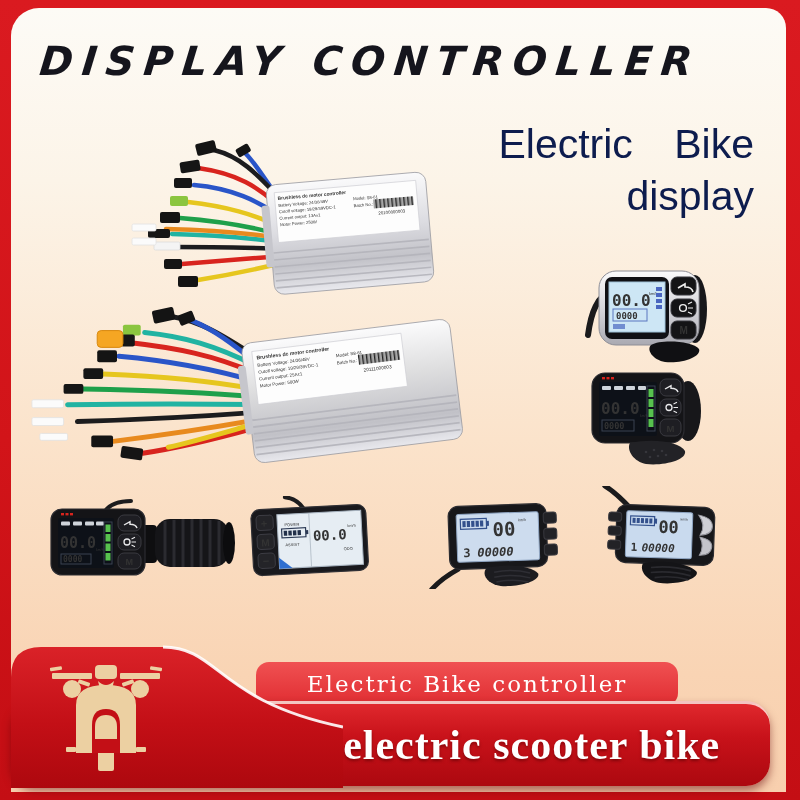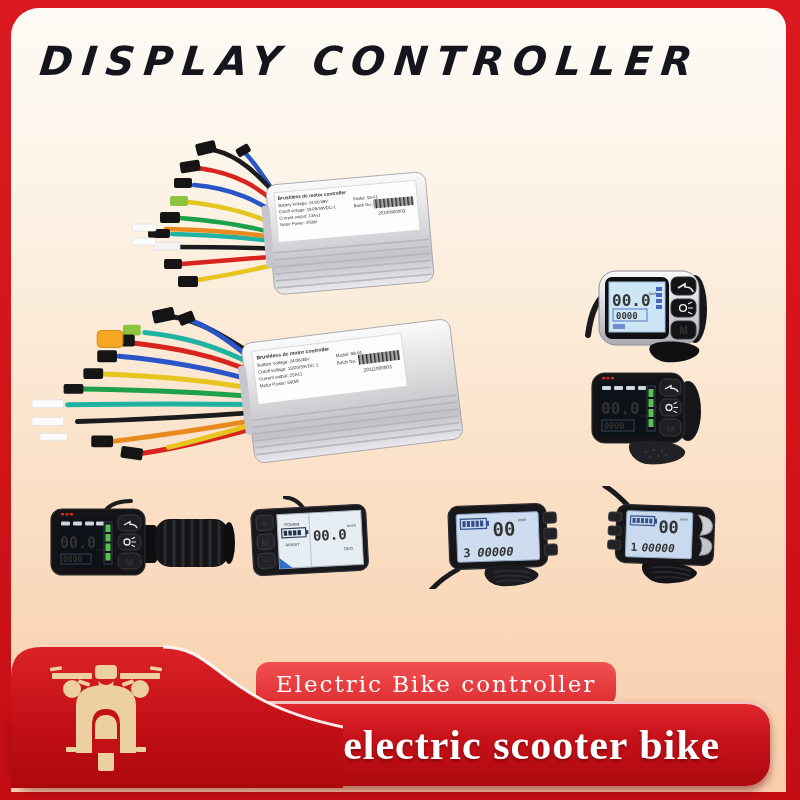--- a/index.html
+++ b/index.html
@@ -36,21 +36,21 @@
   .headline .l1{word-spacing:30px;white-space:nowrap;}
 
   .product{position:absolute;}
   .product svg{display:block;width:100%;height:100%;}
 
   svg text{font-family:"Liberation Sans",sans-serif;fill:#333;}
   svg .lcd-digit{font-family:"DejaVu Sans Mono",monospace;font-weight:bold;}
 
   
   .band{
-    position:absolute;left:256px;top:662px;width:360px;height:44px;
+    position:absolute;left:256px;top:662px;width:422px;height:44px;
     background:linear-gradient(180deg,#f05152,#e02c31);
     border-radius:13px;
     display:flex;align-items:center;justify-content:center;
     z-index:2;
   }
   .band-text{
     color:#fff;font-family:"DejaVu Serif","Liberation Serif",serif;
     font-size:23px;letter-spacing:2px;white-space:nowrap;
   }
   .blob{position:absolute;left:11px;top:645px;width:332px;height:143px;z-index:4;}
@@ -73,20 +73,24 @@
   .scooter{position:absolute;left:48px;top:651px;width:116px;height:126px;z-index:5;}
 </style>
 </head>
 <body>
 
 <div id="canvas">
   <div class="inner"></div>
 
   <div class="title">DISPLAY CONTROLLER</div>
 
+  <div class="headline">
+    <div class="l1">Electric Bike</div>
+    <div class="l2">display</div>
+  </div>
 
   <div class="product" style="left:118px;top:128px;width:320px;height:175px;">
     <svg viewBox="0 0 320 175">
       <defs>
         <linearGradient id="csBody" x1="0" y1="0" x2="0" y2="1">
           <stop offset="0" stop-color="#fafafb"></stop>
             <stop offset=".45" stop-color="#dcdce1"></stop>
           <stop offset=".75" stop-color="#c3c3c9"></stop>
             <stop offset="1" stop-color="#e9e9ee"></stop>
         </linearGradient>

